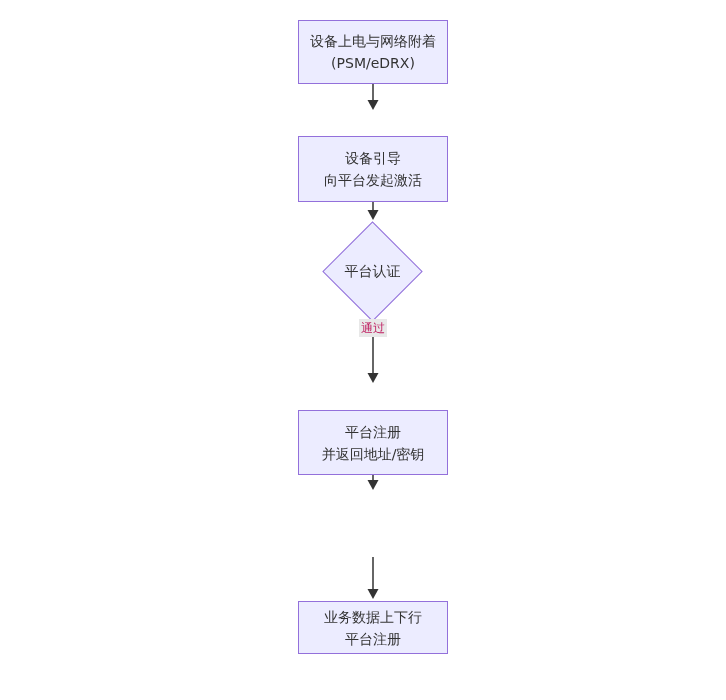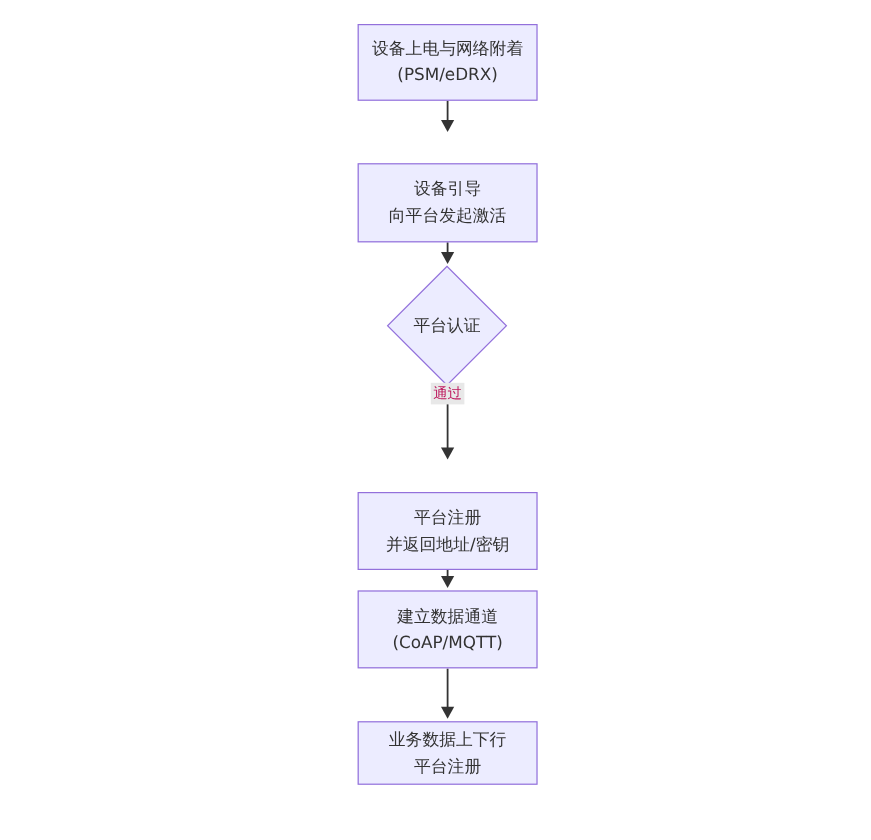--- a/index.html
+++ b/index.html
@@ -137,23 +137,19 @@
     <div class="diamond-label">平台认证</div>
   </div>
 
   <div class="edge-label">通过</div>
 
   <div class="node rect" id="node-register">
     <span class="line">平台注册</span>
     <span class="line">并返回地址/密钥</span>
   </div>
 
-  <div class="node rect" id="node-channel">
-    <span class="line">建立数据通道</span>
-    <span class="line">(CoAP/MQTT)</span>
-  </div>
 
   <div class="node rect" id="node-business">
     <span class="line">业务数据上下行</span>
     <span class="line">平台注册</span>
   </div>
 
 </div>
 
 </body></html>

